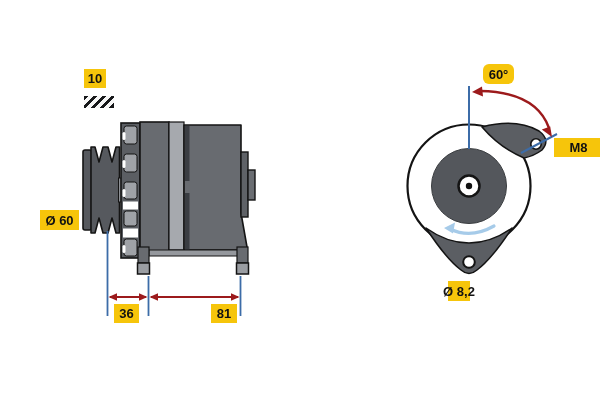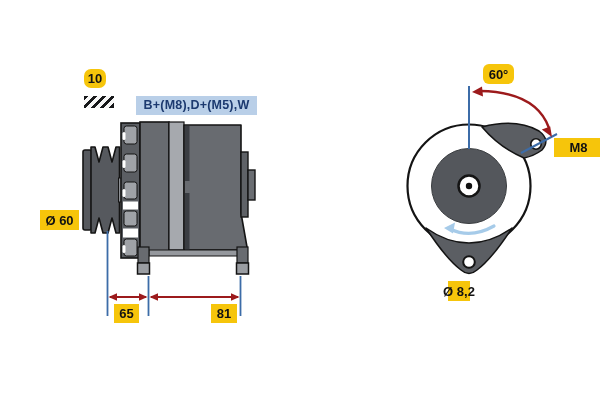--- a/index.html
+++ b/index.html
@@ -85,29 +85,28 @@
 
       <path d="M 480,91 Q 536,92 549,128" fill="none" stroke="#9c1a1c" stroke-width="2.4"></path>
       <polygon points="472,92 482,86.5 483,96.5" fill="#9c1a1c"></polygon>
       <polygon points="552,137 541.8,129.5 550.2,126.5" fill="#9c1a1c"></polygon>
 
       <path d="M 494,226 Q 471,239 450,229" fill="none" stroke="#a6cbe9" stroke-width="3.2" stroke-linecap="round"></path>
       <polygon points="444,228 455,222.5 453,233.5" fill="#a6cbe9"></polygon>
     </g>
   </svg>
 
-  <div class="lbl" style="left:84px;top:69px;width:22px;height:19px;border-radius:7px;">10</div>
+  <div class="lbl" style="left:84px;top:69px;width:22px;height:19px;">10</div>
 
   <div class="hatch" style="left:84px;top:96px;width:30px;height:12px;"></div>
 
-  <div class="lbl-blue" style="left:136px;top:96px;width:121px;height:19px;">B+(M8),D+(M5),W</div>
 
   <div class="lbl" style="left:40px;top:177px;width:39px;height:20px;margin-top:33px;">Ø 60</div>
 
-  <div class="lbl" style="left:114px;top:304px;width:25px;height:19px;">65</div>
+  <div class="lbl" style="left:114px;top:304px;width:25px;height:19px;">36</div>
 
   <div class="lbl" style="left:211px;top:304px;width:26px;height:19px;">81</div>
 
   <div class="lbl" style="left:483px;top:64px;width:31px;height:20px;border-radius:6px;">60°</div>
 
   <div class="lbl" style="left:554px;top:138px;width:49px;height:19px;">M8</div>
 
   <div class="lbl" style="left:448px;top:281px;width:22px;height:20px;">Ø 8,2</div>
 
 </div>

